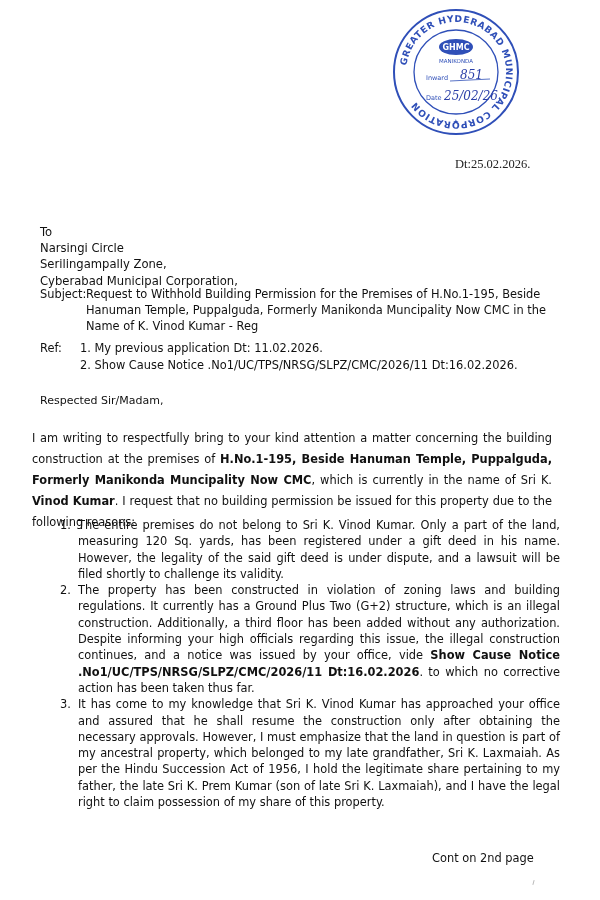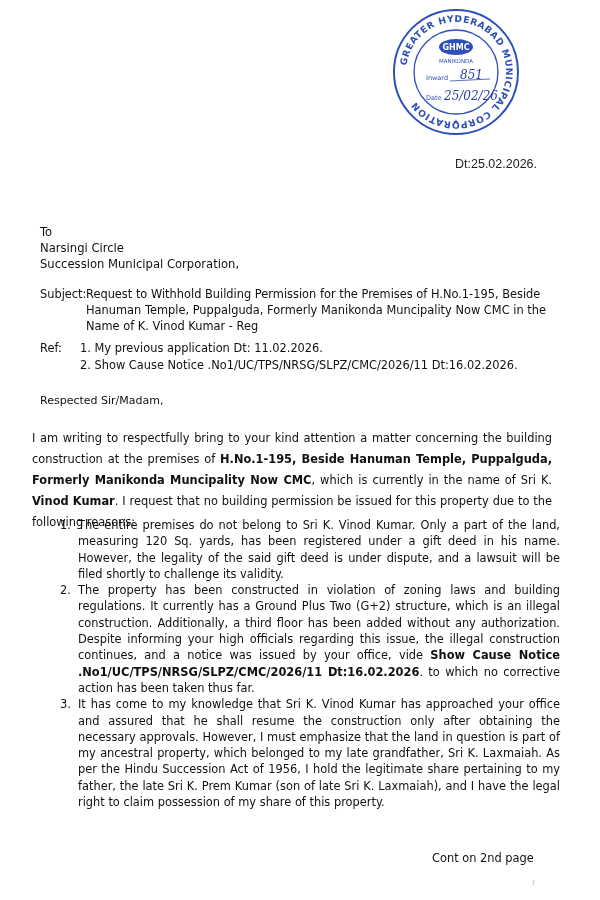--- a/index.html
+++ b/index.html
@@ -2,21 +2,21 @@
 <html><head>
 <meta charset="utf-8">
 <style>
   html, body { margin: 0; padding: 0; }
   body {
     width: 600px; height: 900px; background: #ffffff; position: relative; overflow: hidden;
     font-family: "DejaVu Sans", sans-serif; color: #111; font-size: 11.4px;
   }
   .stamp { position: absolute; left: 392px; top: 8px; width: 128px; height: 128px; }
   .date-line {
-    position: absolute; left: 455px; top: 157px; font-family: Liberation Sans, sans-serif;
+    position: absolute; left: 455px; top: 157px; font-family: Liberation Serif, serif;
     font-size: 12.5px; color: #222;
   }
   .addr { position: absolute; left: 40px; top: 176px; line-height: 16.2px; font-size: 11.6px; margin-top: 48px; }
   .subject { position: absolute; left: 40px; top: 286px; width: 520px; font-size: 11.4px; line-height: 16px; }
   .subject .lbl { position: absolute; left: 0; top: 0; }
   .subject .txt { margin-left: 46px; display: block; }
   .ref { position: absolute; left: 40px; top: 340px; font-size: 11.4px; line-height: 16.5px; width: 540px; }
   .ref .lbl { position: absolute; left: 0; top: 0; }
   .ref .items { margin-left: 40px; }
   .salut { position: absolute; left: 40px; top: 394px; font-size: 11px; }
@@ -51,21 +51,22 @@
     <text x="52" y="92" font-family="DejaVu Serif, serif" font-size="12" font-style="italic" fill="#2a3fa8">25/02/26</text>
     <text x="64" y="116" text-anchor="middle" font-size="7" fill="#2f4fb8">★</text>
   </svg>
 </div>
 
 <div class="date-line">Dt:25.02.2026.</div>
 
 <div class="addr">
   <div>To</div>
   <div>Narsingi Circle</div>
-  <div>Succession Municipal Corporation,</div>
+  <div>Serilingampally Zone,</div>
+  <div>Cyberabad Municipal Corporation,</div>
 </div>
 
 <div class="subject">
   <span class="lbl">Subject:</span>
   <span class="txt">Request to Withhold Building Permission for the Premises of H.No.1-195, Beside Hanuman Temple, Puppalguda, Formerly Manikonda Muncipality Now CMC in the Name of K. Vinod Kumar - Reg</span>
 </div>
 
 <div class="ref">
   <span class="lbl">Ref:</span>
   <div class="items">

